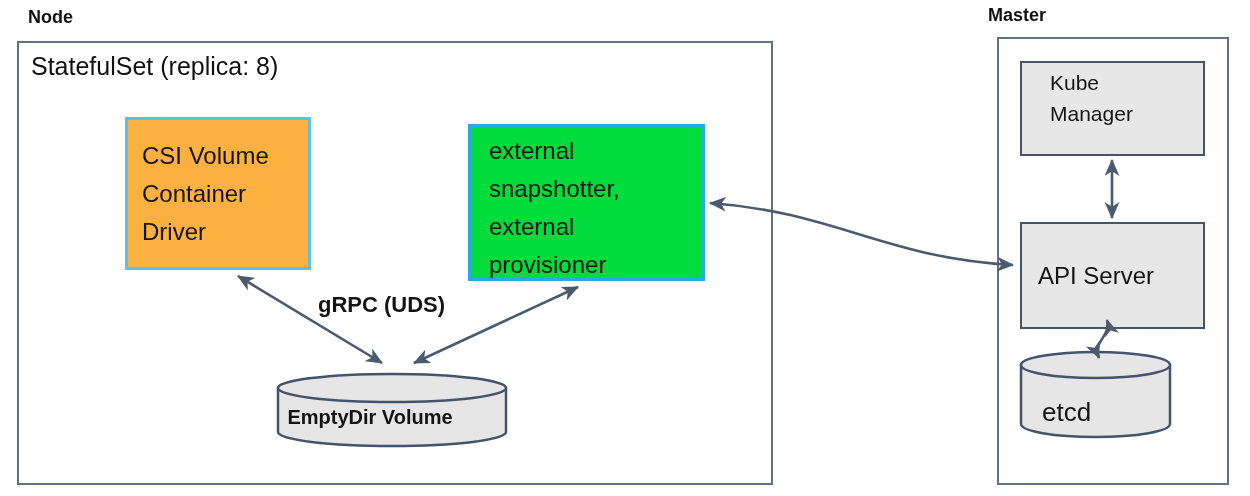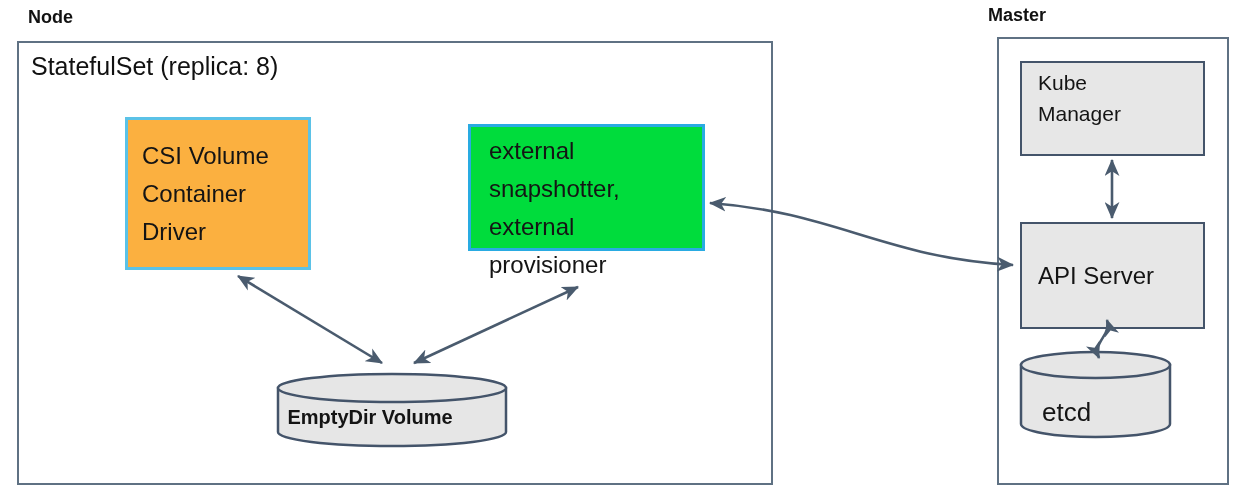--- a/index.html
+++ b/index.html
@@ -51,34 +51,34 @@
   }
   .csi-box {
     left: 125px; top: 117px; width: 186px; height: 153px;
     background: #FBB040;
     border: 3px solid #5BC2E7;
     font-size: 24px;
     line-height: 38px;
     padding: 17px 0 0 14px;
   }
   .sidecar-box {
-    left: 468px; top: 124px; width: 237px; height: 127px;
+    left: 468px; top: 124px; width: 237px; height: 157px;
     background: #00DC3C;
     border: 3px solid #29ABE2;
     font-size: 24px;
     line-height: 38px;
     padding: 5px 0 0 18px;
   }
   .kcm-box {
     left: 1020px; top: 61px; width: 185px; height: 95px;
     background: #E7E7E7;
     border: 2px solid #44546A;
     font-size: 21px;
     line-height: 31px;
-    padding: 4px 0 0 16px;
+    padding: 4px 0 0 28px;
   }
   .api-box {
     left: 1020px; top: 222px; width: 185px; height: 107px;
     background: #E7E7E7;
     border: 2px solid #44546A;
     font-size: 24px;
     display: flex;
     align-items: center;
     padding-left: 16px;
   }
@@ -141,20 +141,21 @@
 
   <div class="shape-box kcm-box">
     <div>Kube</div>
     <div>Manager</div>
   </div>
 
   <div class="shape-box api-box">
     <span>API Server</span>
   </div>
 
+  <div class="float-label grpc-label">gRPC (UDS)</div>
   <div class="float-label emptydir-label">EmptyDir Volume</div>
   <div class="float-label etcd-label">etcd</div>
 
   <svg class="overlay" viewBox="0 0 1250 496" xmlns="http://www.w3.org/2000/svg">
     <defs>
       <marker id="ah" viewBox="0 0 16 14" refX="15" refY="7" markerWidth="17" markerHeight="15" markerUnits="userSpaceOnUse" orient="auto-start-reverse">
         <path d="M0,0 L16,7 L0,14 L4.5,7 Z" fill="#4A5B6E"></path>
       </marker>
     </defs>
 

